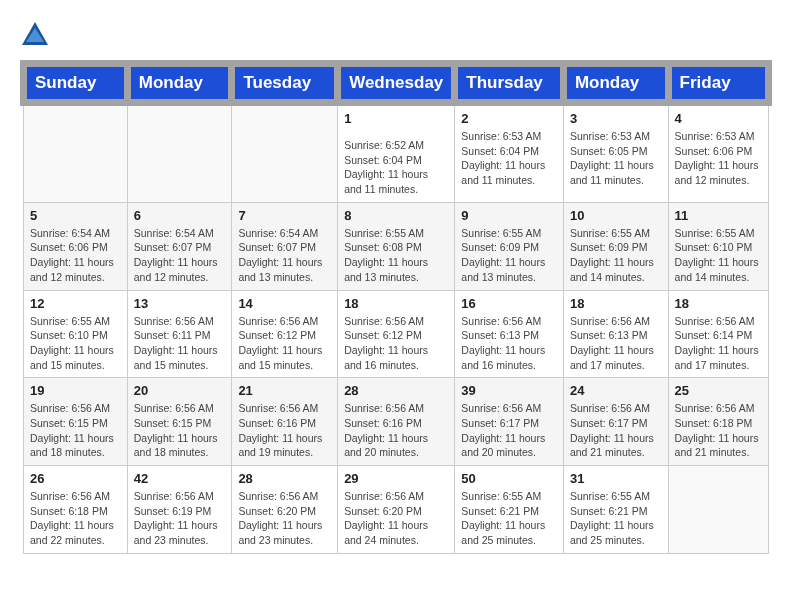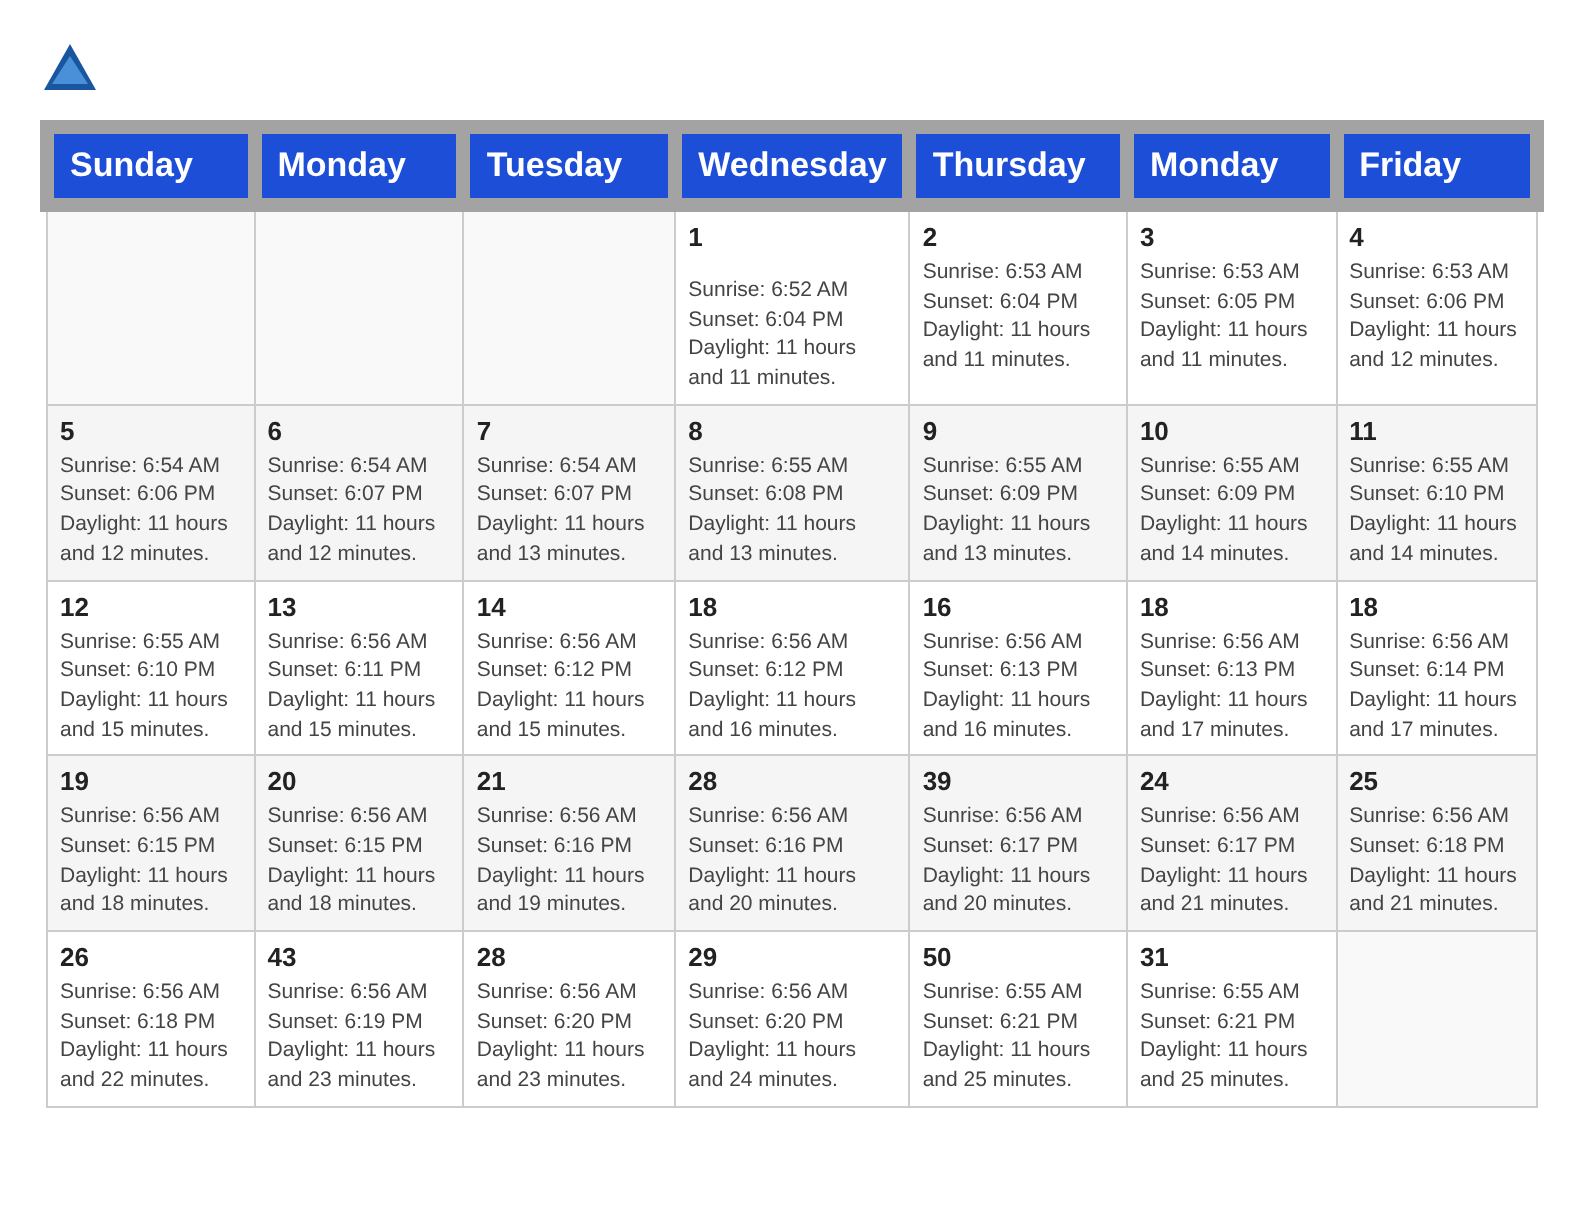--- a/index.html
+++ b/index.html
@@ -292,21 +292,21 @@
         </td>
       </tr>
       <tr>
         <td>
           <span class="day-number">26</span>
           <div class="day-info" style="white-space: pre-line;">Sunrise: 6:56 AM
 Sunset: 6:18 PM
 Daylight: 11 hours and 22 minutes.</div>
         </td>
         <td>
-          <span class="day-number">43</span>
+          <span class="day-number">42</span>
           <div class="day-info" style="white-space: pre-line;">Sunrise: 6:56 AM
 Sunset: 6:19 PM
 Daylight: 11 hours and 23 minutes.</div>
         </td>
         <td>
           <span class="day-number">28</span>
           <div class="day-info" style="white-space: pre-line;">Sunrise: 6:56 AM
 Sunset: 6:20 PM
 Daylight: 11 hours and 23 minutes.</div>
         </td>

